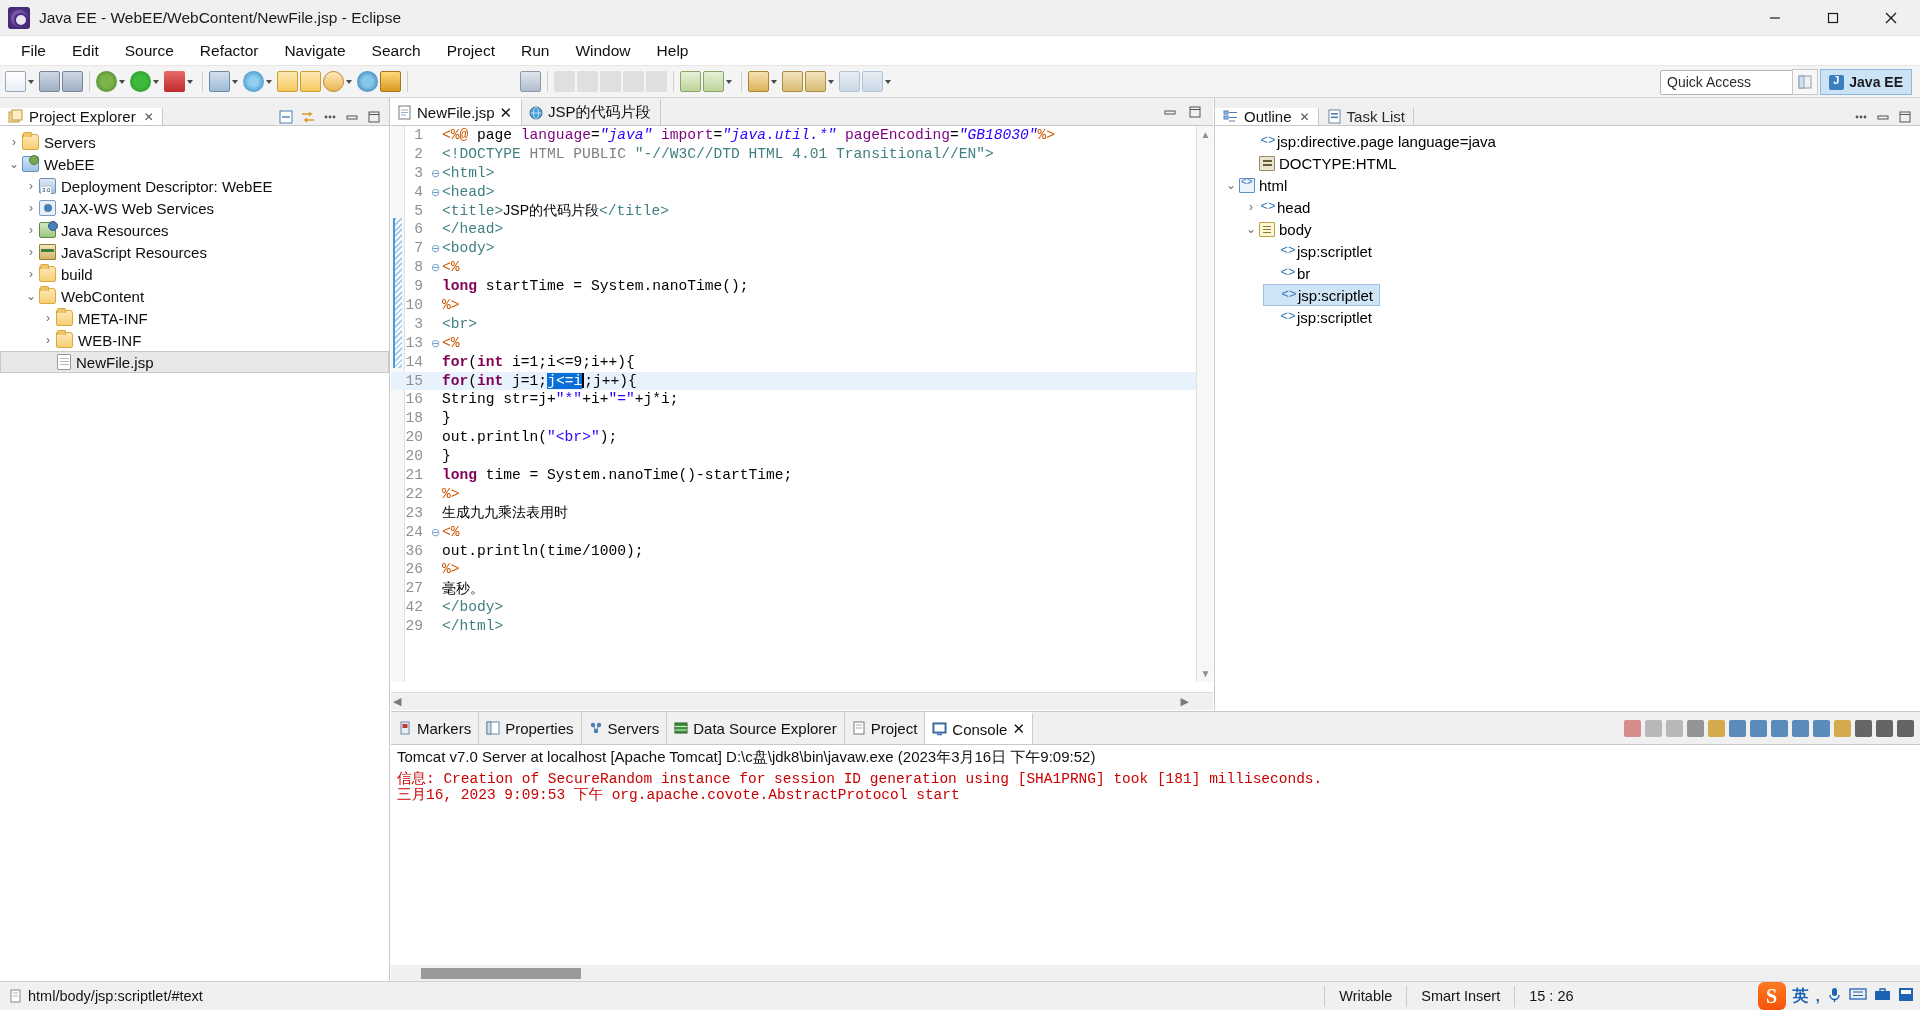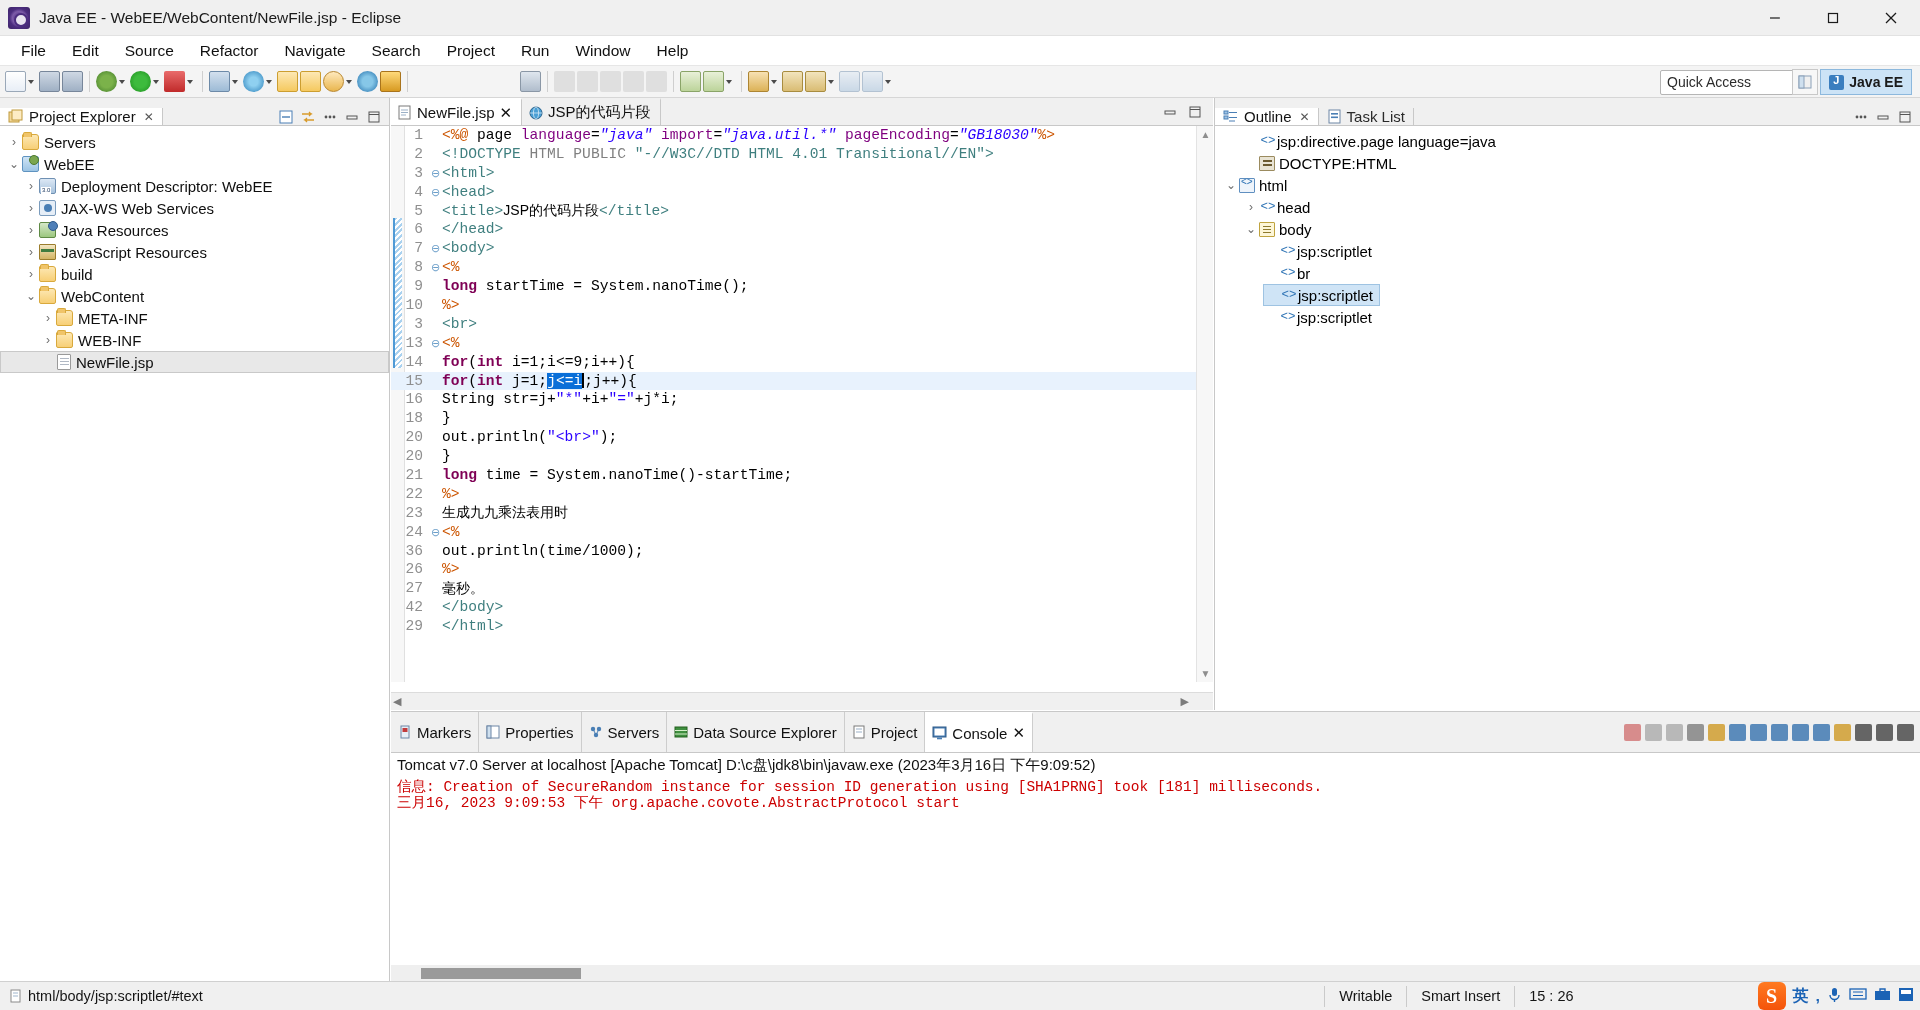--- a/index.html
+++ b/index.html
@@ -233,21 +233,21 @@
   .ico-htmltag { background: #eef4fb; border: 1px solid #5f8fc0; border-radius: 1px; }
   .ico-htmltag::after { content: "<>"; position: absolute; left: 1px; top: -3px; font-size: 10px; color: #2f74b5; }
   .ico-body { background: #fdf6d8; border: 1px solid #bfa33f; border-radius: 1px; }
   .ico-body::after {
     content: ""; position: absolute; left: 3px; top: 3px; width: 8px; height: 1px;
     background: #8e7a2e; box-shadow: 0 3px 0 #8e7a2e, 0 6px 0 #8e7a2e;
   }
 
   
   #console-panel { left: 391px; top: 613px; width: 1529px; height: 270px; border-top: 1px solid #c8c8c8; }
-  .console-tabs { height: 41px; background: #f0f0f0; display: flex; border-bottom: 1px solid #c8c8c8; }
+  .console-tabs { height: 33px; background: #f0f0f0; display: flex; border-bottom: 1px solid #c8c8c8; }
   .ctab {
     display: flex; align-items: center; gap: 5px; padding: 0 7px; font-size: 15px;
     color: #111; background: #f0f0f0; border-right: 1px solid #cdcdcd;
   }
   .ctab.active { background: #ffffff; border-top: 2px solid #ffffff; }
   .console-toolicons {
     margin-left: auto; display: flex; align-items: center; gap: 4px; padding-right: 6px;
   }
   .ctool { width: 17px; height: 17px; position: relative; display: inline-block; }
   .console-head {

